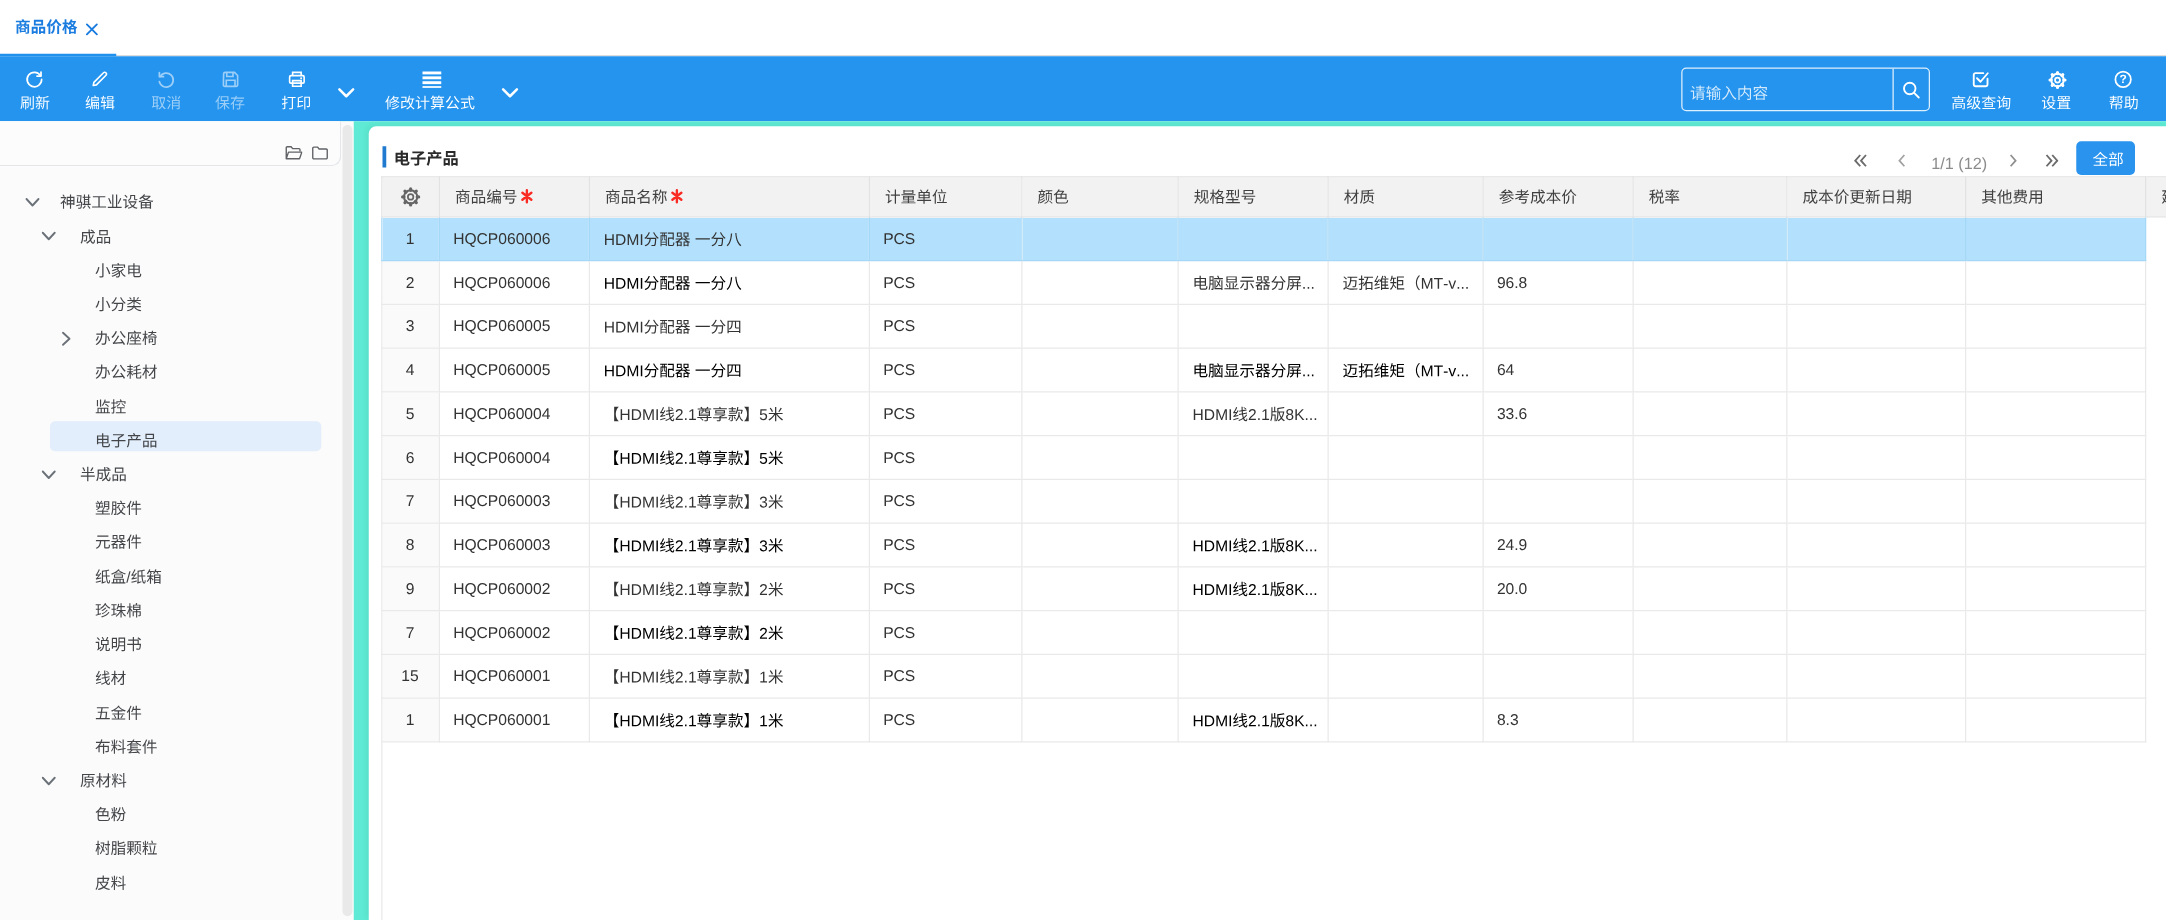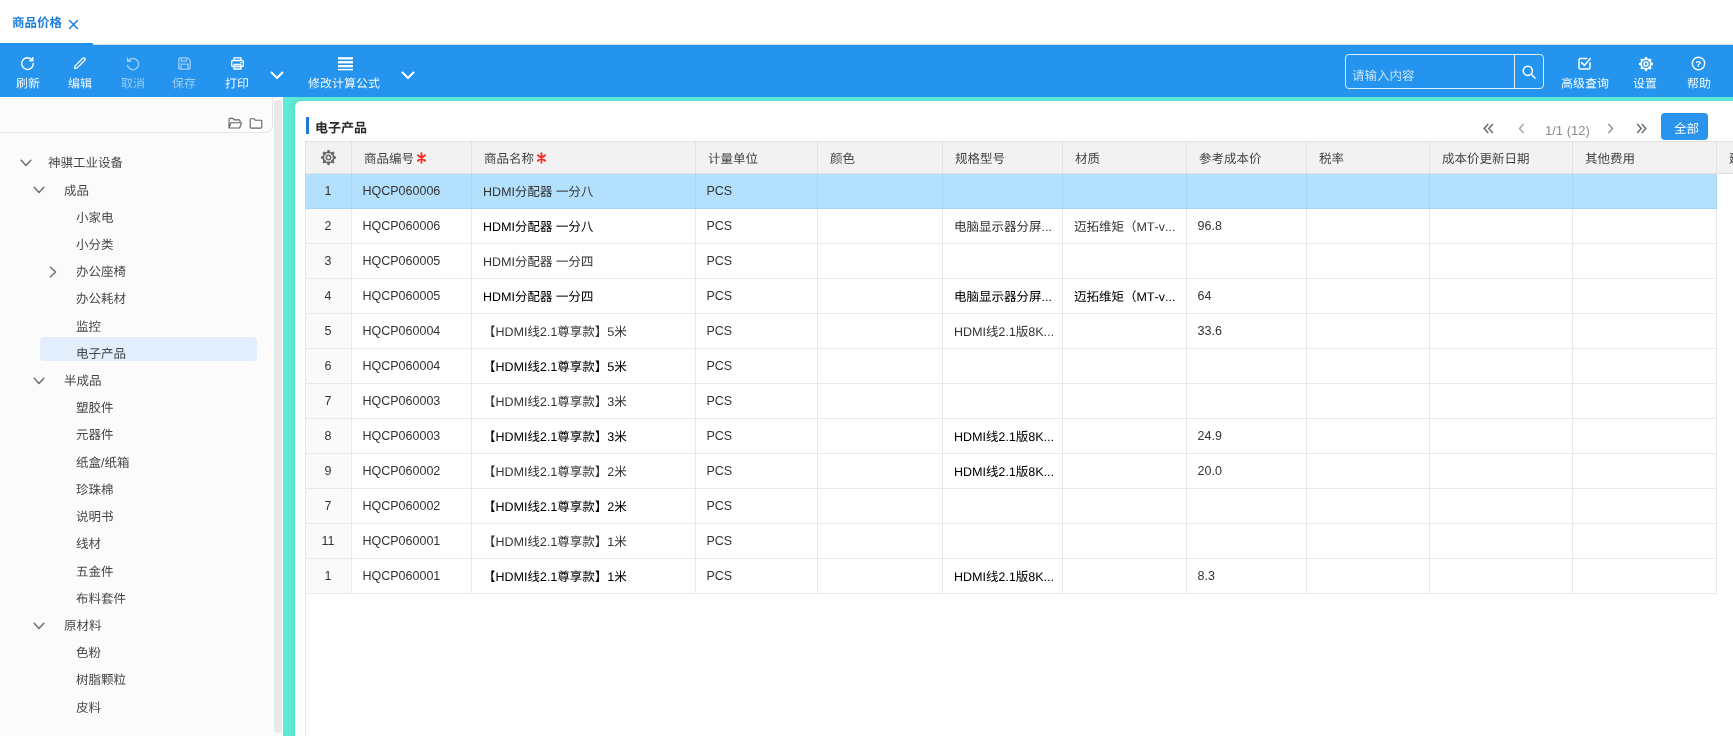--- a/index.html
+++ b/index.html
@@ -752,21 +752,21 @@
 <td>PCS</td>
 <td></td>
 <td></td>
 <td></td>
 <td class="r"></td>
 <td></td>
             <td></td>
             <td></td>
 </tr>
 <tr>
-<td class="num">11</td>
+<td class="num">15</td>
 <td>HQCP060001</td>
 <td><svg width="143.8" height="12.5" style="overflow:visible;" fill="#333333" xmlns="http://www.w3.org/2000/svg">
                 <g id="g53">
                   <path transform="translate(0.0 11.0) scale(0.012500 -0.012500)" d="M966 841V846H666V-86H966V-81C857 11 768 177 768 380C768 583 857 749 966 841Z"></path>
                   <path transform="translate(12.5 11.0) scale(0.006104 -0.006104)" d="M1121 0V653H359V0H168V1409H359V813H1121V1409H1312V0Z"></path>
                   <path transform="translate(21.5 11.0) scale(0.006104 -0.006104)" d="M1381 719Q1381 501 1296.0 337.5Q1211 174 1055.0 87.0Q899 0 695 0H168V1409H634Q992 1409 1186.5 1229.5Q1381 1050 1381 719ZM1189 719Q1189 981 1045.5 1118.5Q902 1256 630 1256H359V153H673Q828 153 945.5 221.0Q1063 289 1126.0 417.0Q1189 545 1189 719Z"></path>
                   <path transform="translate(30.6 11.0) scale(0.006104 -0.006104)" d="M1366 0V940Q1366 1096 1375 1240Q1326 1061 1287 960L923 0H789L420 960L364 1130L331 1240L334 1129L338 940V0H168V1409H419L794 432Q814 373 832.5 305.5Q851 238 857 208Q865 248 890.5 329.5Q916 411 925 432L1293 1409H1538V0Z"></path>
                   <path transform="translate(41.0 11.0) scale(0.006104 -0.006104)" d="M189 0V1409H380V0Z"></path>
                   <path transform="translate(44.4 11.0) scale(0.012500 -0.012500)" d="M54 54 70 -18C162 10 282 46 398 80L387 144C264 109 137 74 54 54ZM704 780C754 756 817 717 849 689L893 736C861 763 797 800 748 822ZM72 423C86 430 110 436 232 452C188 387 149 337 130 317C99 280 76 255 54 251C63 232 74 197 78 182C99 194 133 204 384 255C382 270 382 298 384 318L185 282C261 372 337 482 401 592L338 630C319 593 297 555 275 519L148 506C208 591 266 699 309 804L239 837C199 717 126 589 104 556C82 522 65 499 47 494C56 474 68 438 72 423ZM887 349C847 286 793 228 728 178C712 231 698 295 688 367L943 415L931 481L679 434C674 476 669 520 666 566L915 604L903 670L662 634C659 701 658 770 658 842H584C585 767 587 694 591 623L433 600L445 532L595 555C598 509 603 464 608 421L413 385L425 317L617 353C629 270 645 195 666 133C581 76 483 31 381 0C399 -17 418 -44 428 -62C522 -29 611 14 691 66C732 -24 786 -77 857 -77C926 -77 949 -44 963 68C946 75 922 91 907 108C902 19 892 -4 865 -4C821 -4 784 37 753 110C832 170 900 241 950 319Z"></path>
                   <path transform="translate(56.9 11.0) scale(0.006104 -0.006104)" d="M103 0V127Q154 244 227.5 333.5Q301 423 382.0 495.5Q463 568 542.5 630.0Q622 692 686.0 754.0Q750 816 789.5 884.0Q829 952 829 1038Q829 1154 761.0 1218.0Q693 1282 572 1282Q457 1282 382.5 1219.5Q308 1157 295 1044L111 1061Q131 1230 254.5 1330.0Q378 1430 572 1430Q785 1430 899.5 1329.5Q1014 1229 1014 1044Q1014 962 976.5 881.0Q939 800 865.0 719.0Q791 638 582 468Q467 374 399.0 298.5Q331 223 301 153H1036V0Z"></path>

